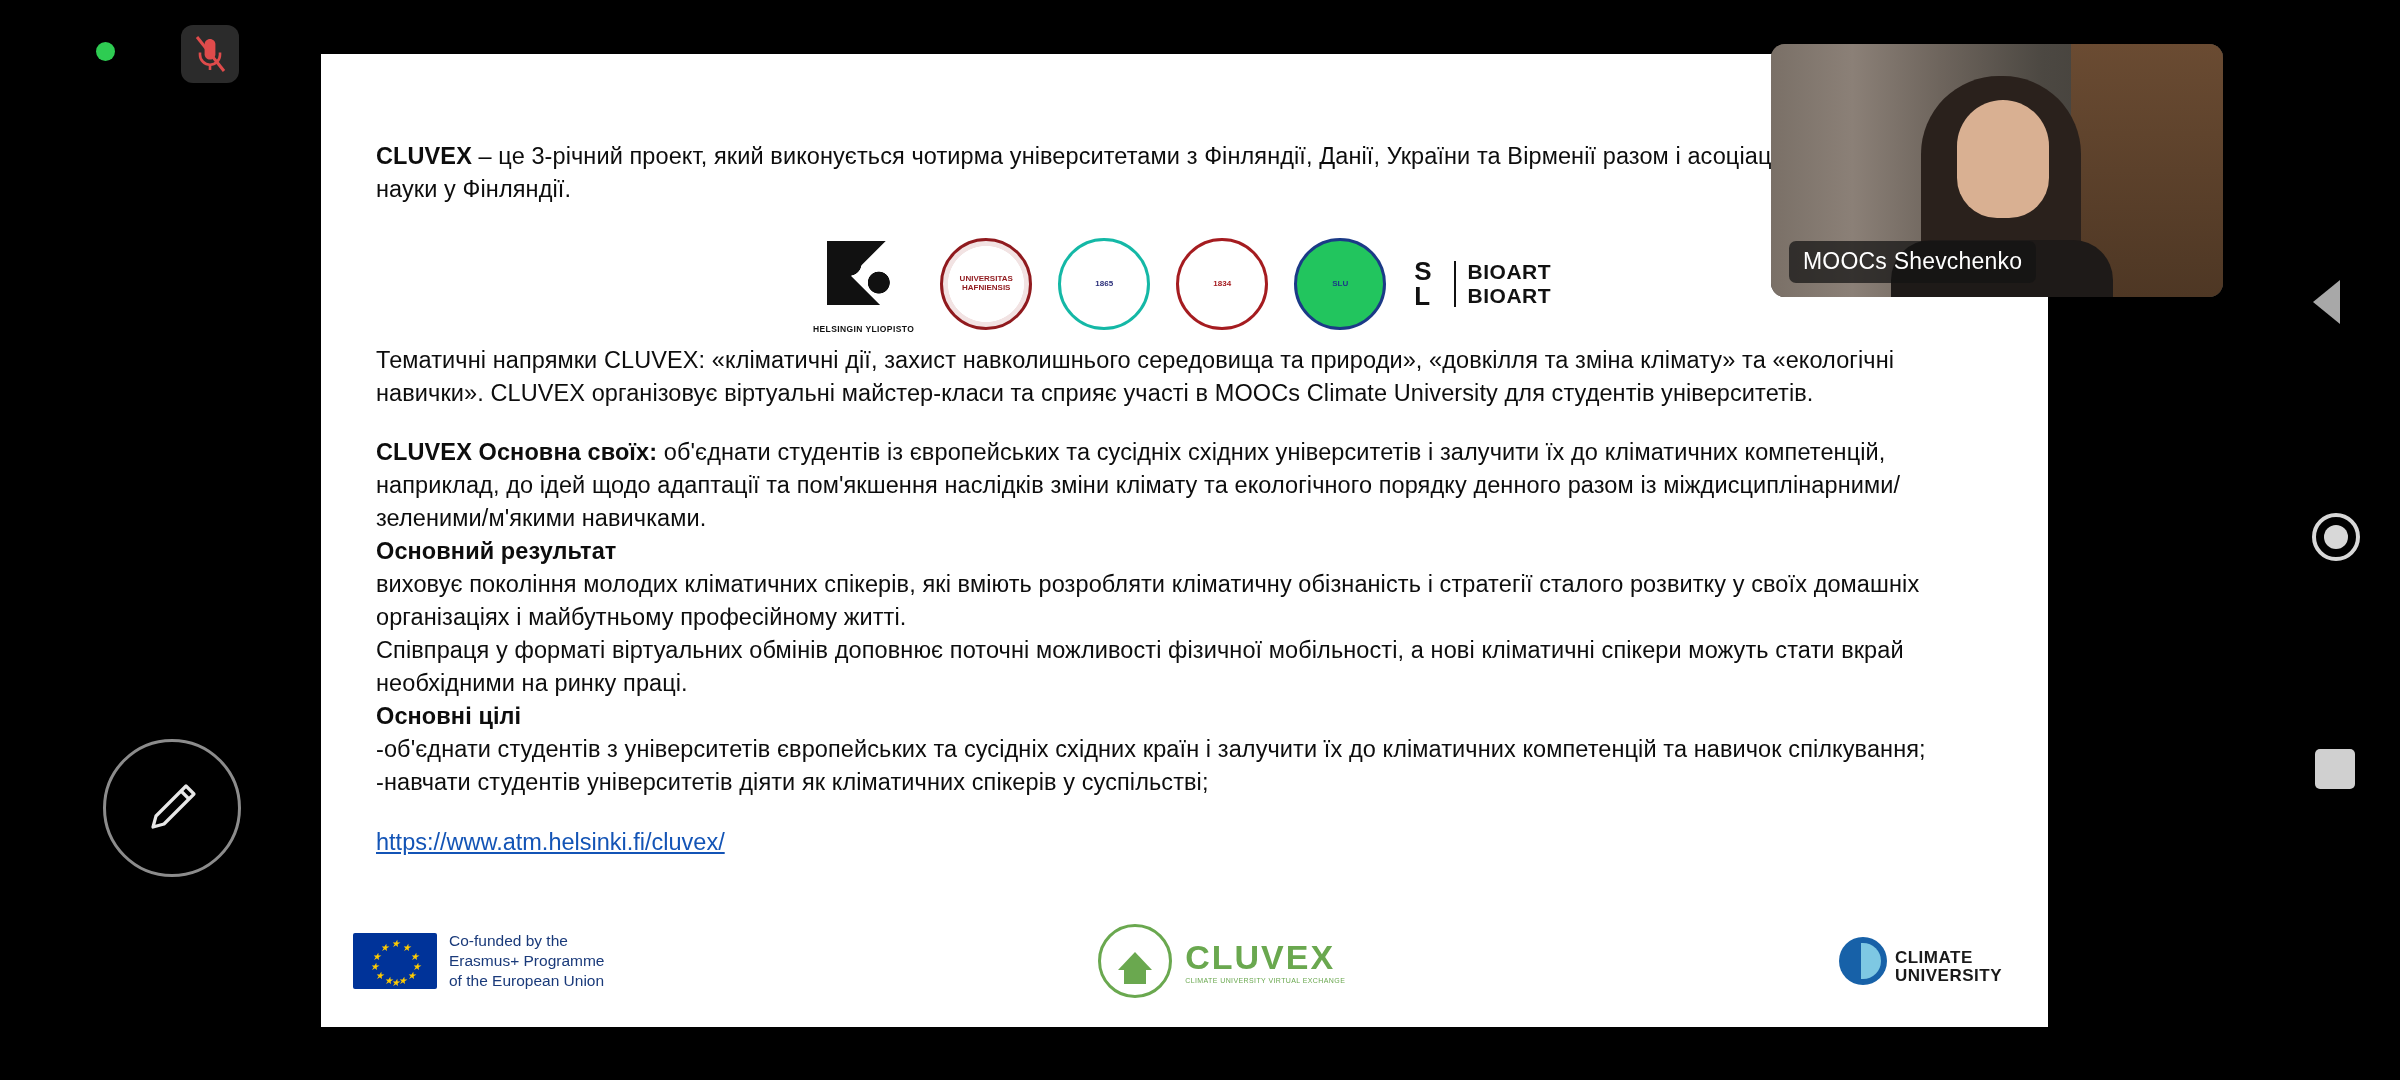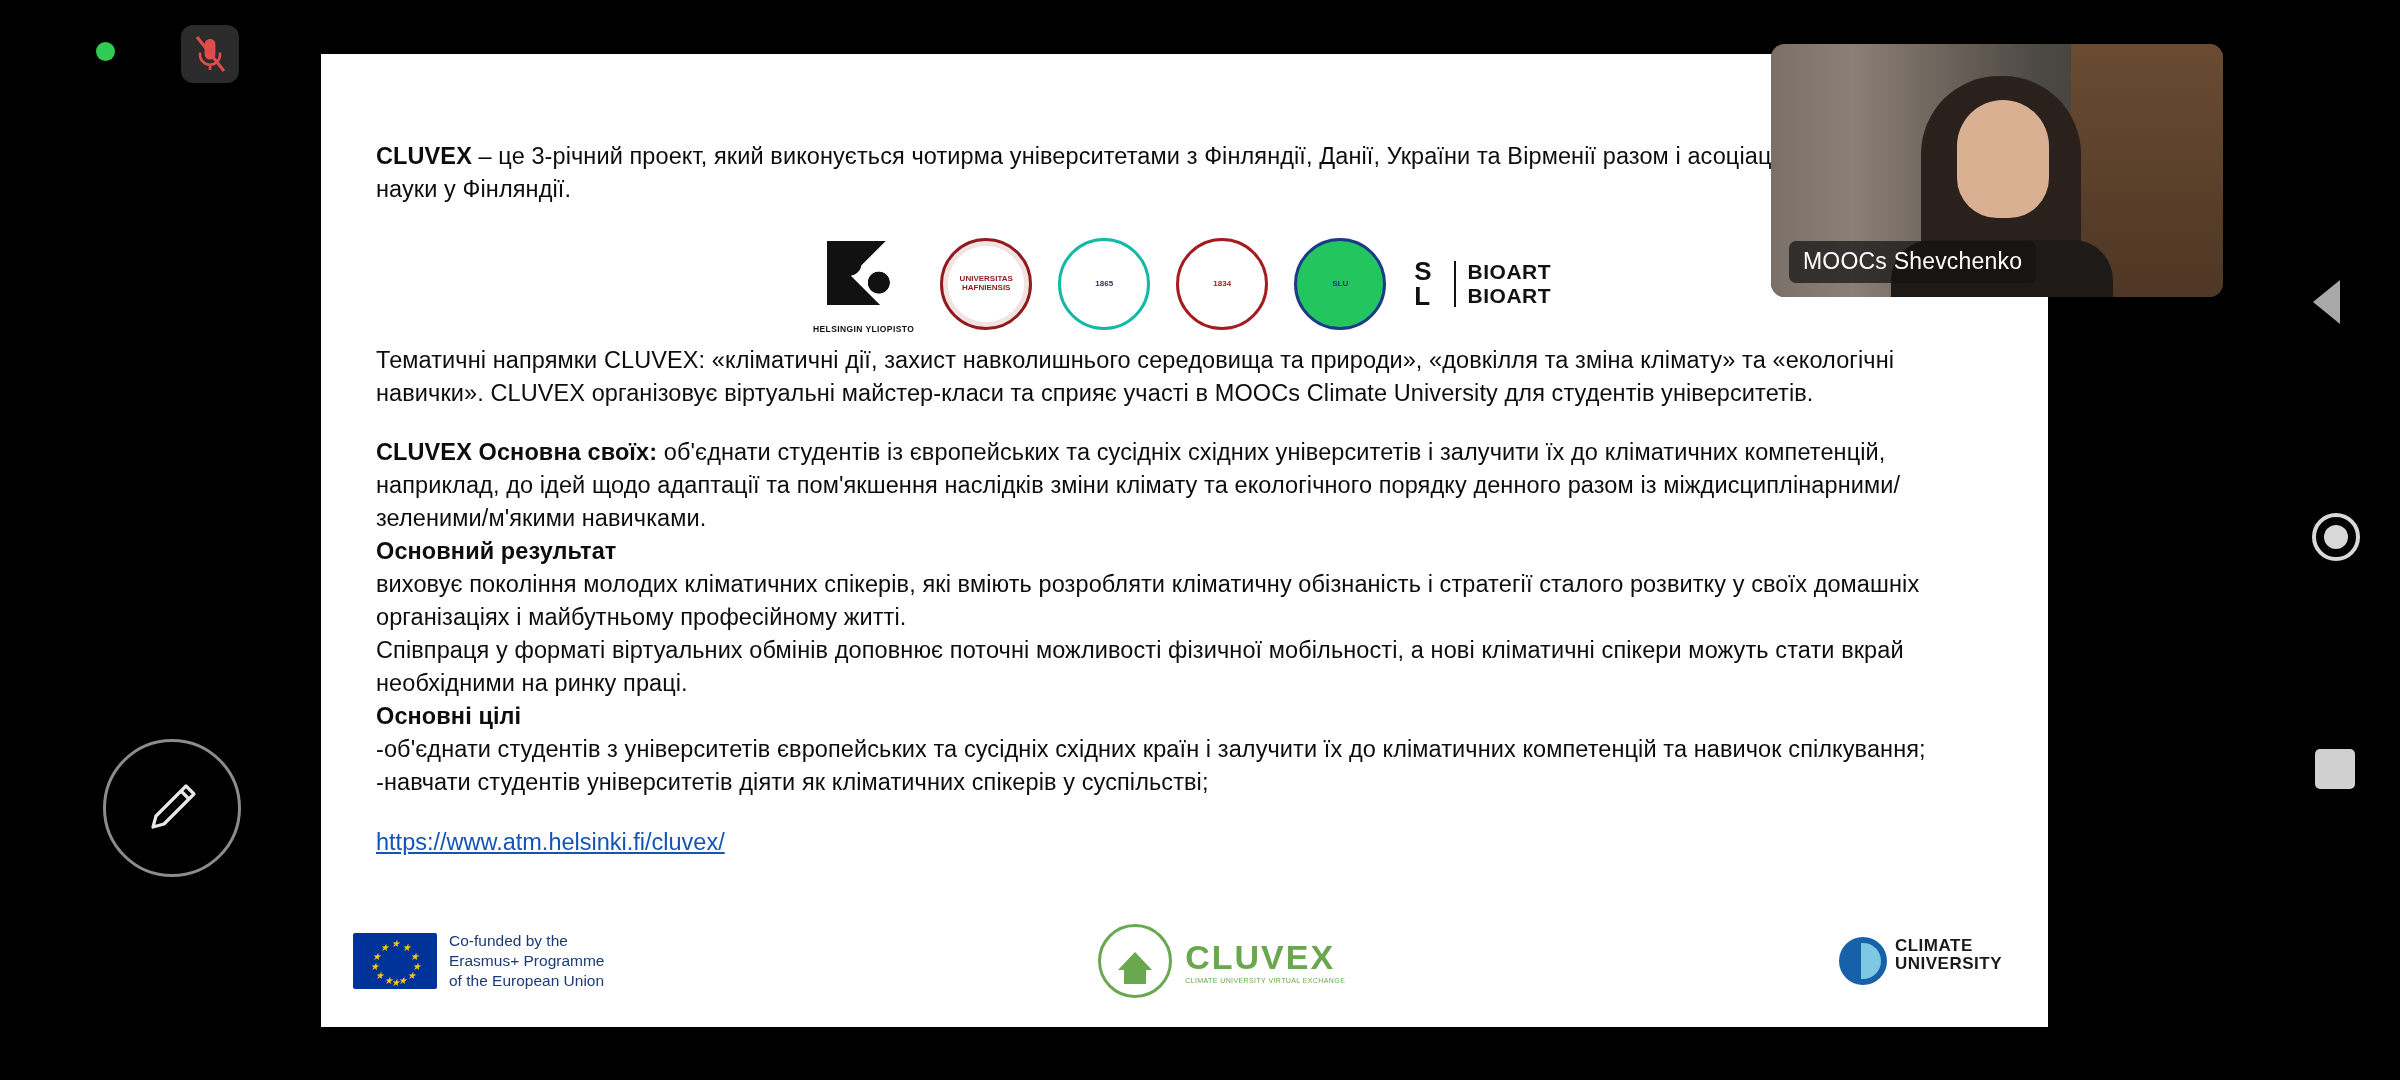--- a/index.html
+++ b/index.html
@@ -269,21 +269,21 @@
     font-size: 34px;
     letter-spacing: 2px;
     color: #6aa84f;
     font-weight: bold;
   }
   .cluvex-sub {
     font-size: 7px;
     color: #6aa84f;
     letter-spacing: 0.4px;
   }
-  .climate-u { display: flex; align-items: flex-start; gap: 8px; }
+  .climate-u { display: flex; align-items: flex-end; gap: 8px; }
   .cu-mark {
     width: 48px; height: 48px;
     border-radius: 50%;
     background: #1761a8;
     position: relative;
   }
   .cu-mark:after {
     content: "";
     position: absolute;
     left: 22px; top: 6px;

